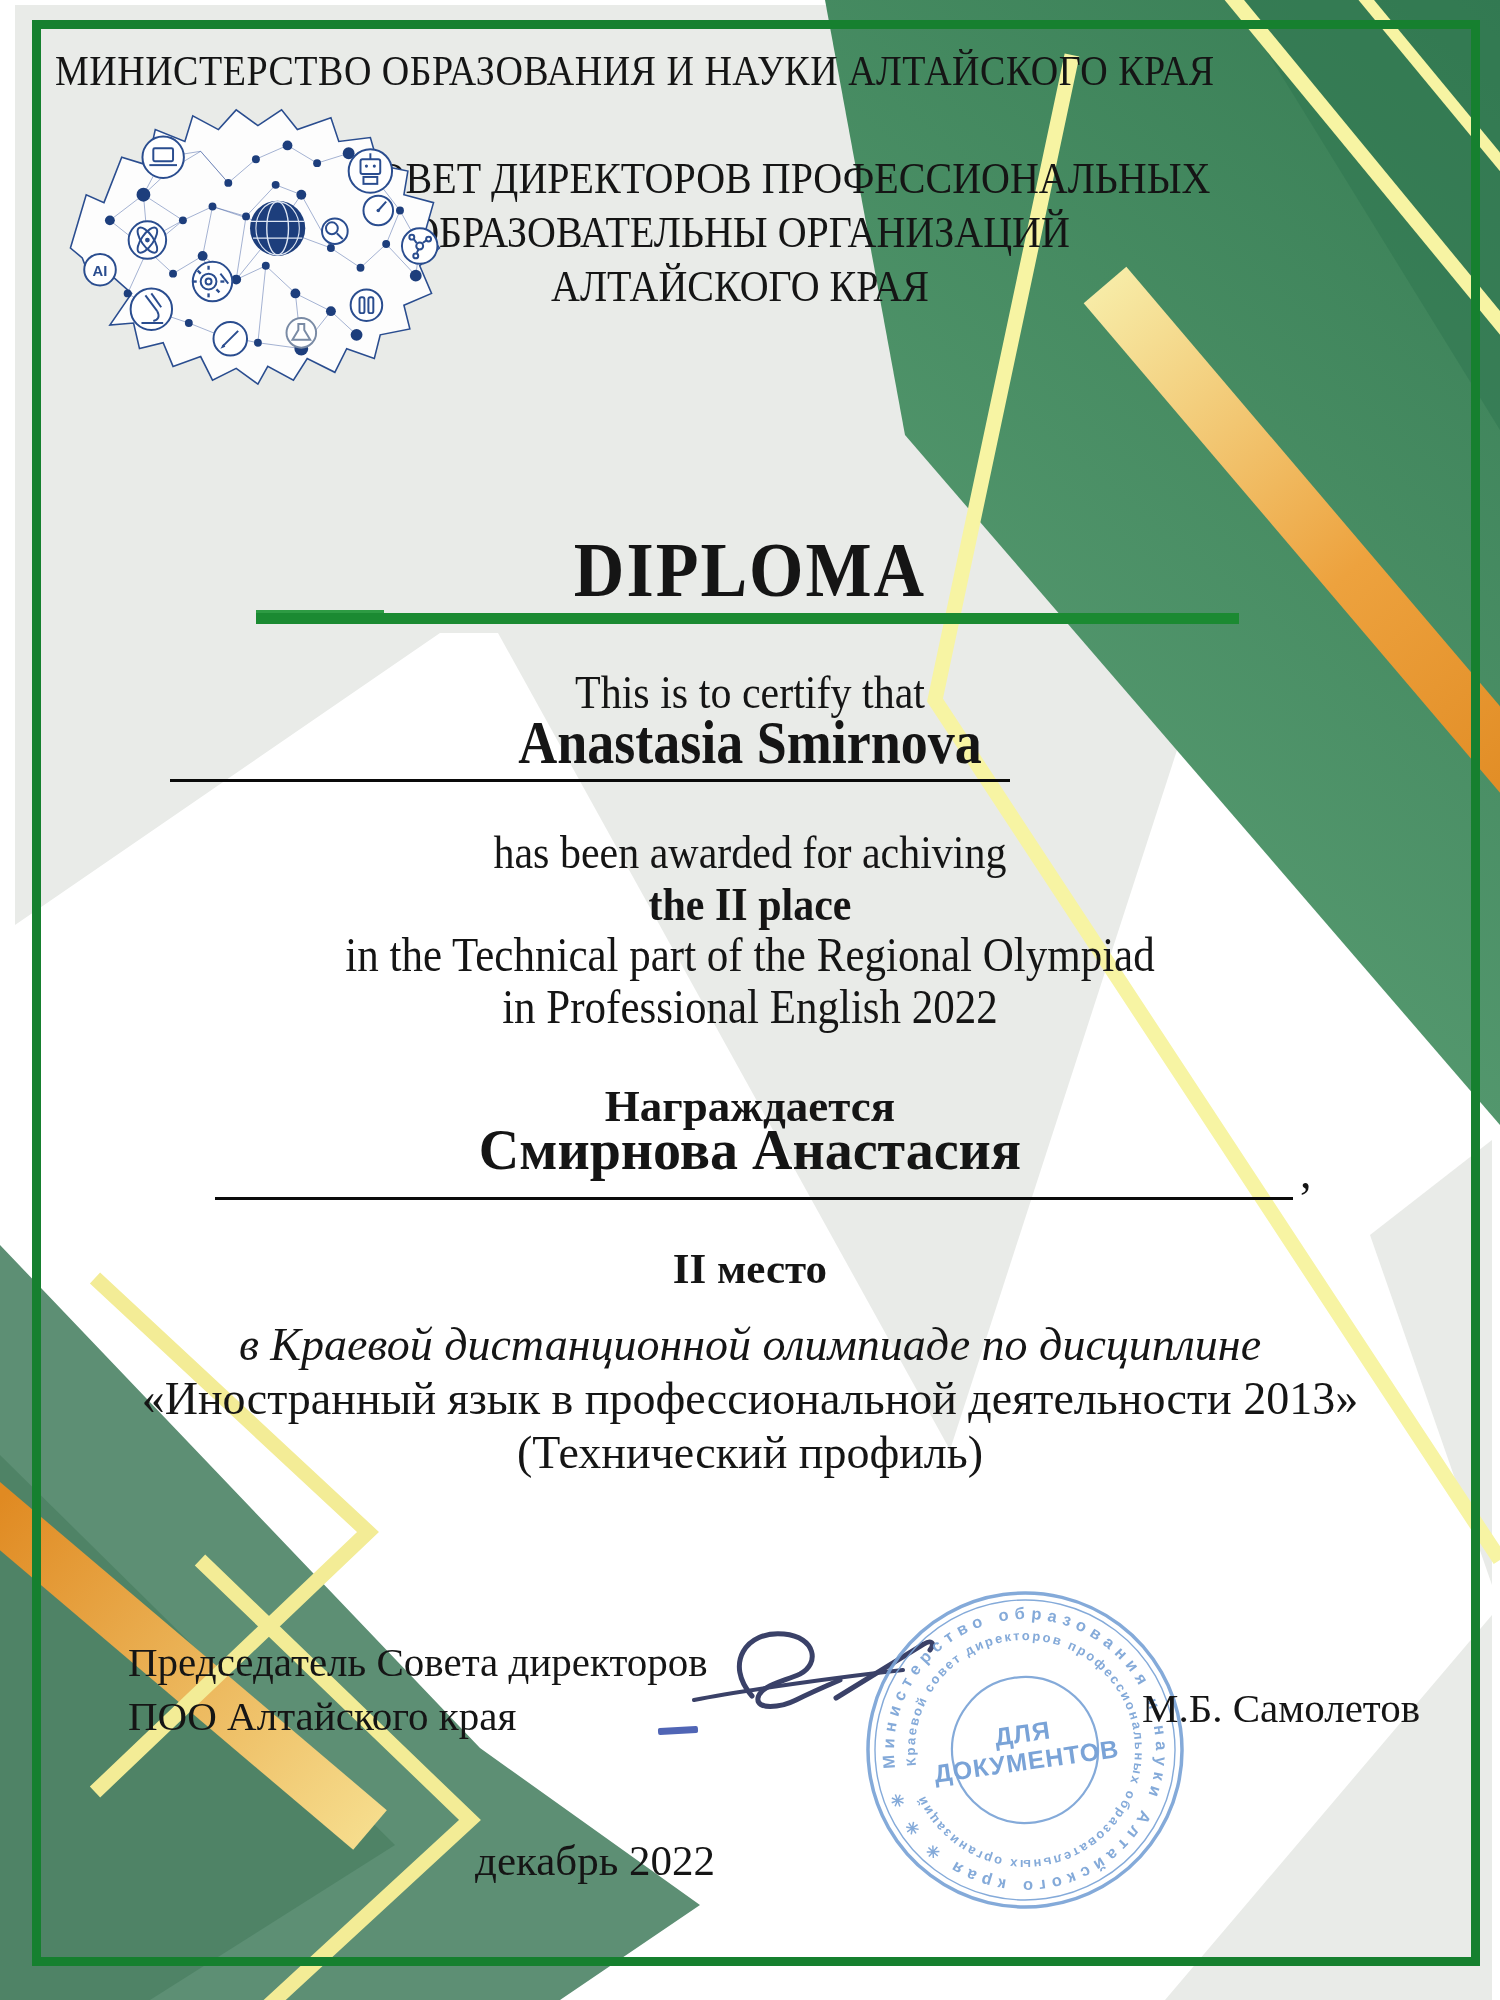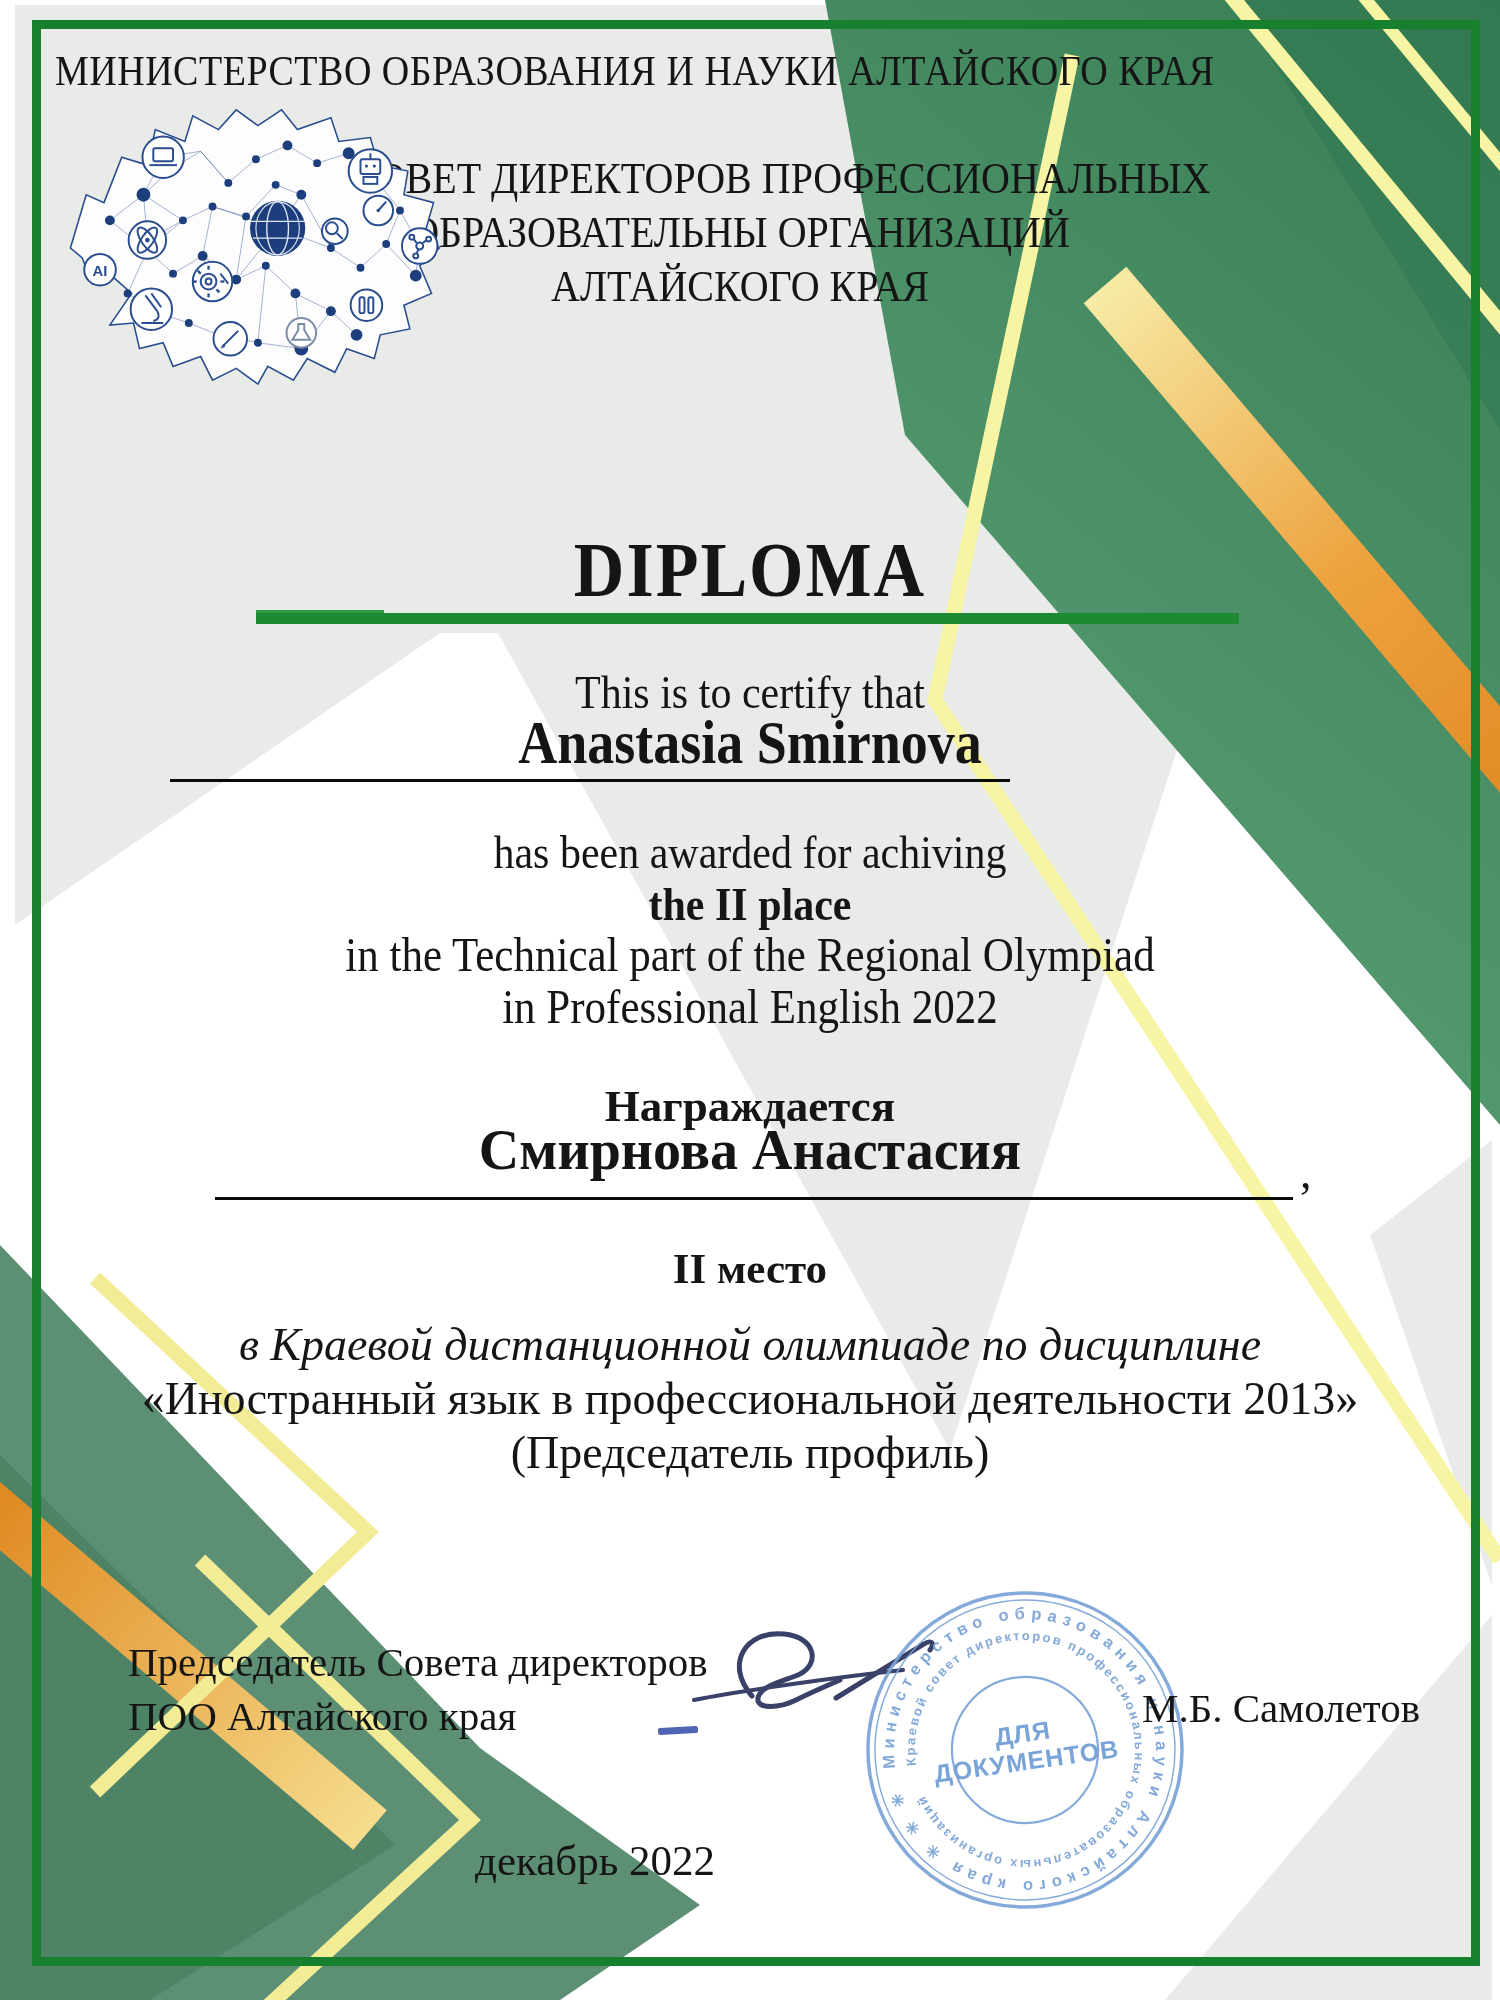--- a/index.html
+++ b/index.html
@@ -215,21 +215,21 @@
 <div class="t ctr cond content" style="top:982px;font-size:43px;">in Professional English 2022</div>
 
 <div class="t ctr b content" style="top:1082px;font-size:45px;">Награждается</div>
 <div class="t ctr b content" style="top:1120px;font-size:56px;">Смирнова Анастасия</div>
 <div class="rule content" style="left:215px;top:1197px;width:1078px;height:3px;"></div>
 <div class="t content" style="left:1300px;top:1148px;font-size:46px;">,</div>
 
 <div class="t ctr b content" style="top:1246px;font-size:43px;">II место</div>
 <div class="t ctr content" style="top:1320px;font-size:46px;font-style:italic;">в Краевой дистанционной олимпиаде по дисциплине</div>
 <div class="t ctr content" style="top:1374px;font-size:46px;">«Иностранный язык в профессиональной деятельности 2013»</div>
-<div class="t ctr content" style="top:1428px;font-size:46px;">(Председатель профиль)</div>
+<div class="t ctr content" style="top:1428px;font-size:46px;">(Технический профиль)</div>
 
 <div class="t content" style="left:128px;top:1640px;font-size:41px;">Председатель Совета директоров</div>
 <div class="t content" style="left:128px;top:1694px;font-size:41px;">ПОО Алтайского края</div>
 
 <div class="abs content" style="left:658px;top:1727px;width:40px;height:7px;background:#5065b5;border-radius:2px;transform:rotate(-3deg);"></div>
 
 <svg class="abs content" style="left:688px;top:1612px;" width="285" height="145" viewBox="0 0 285 145">
   <g fill="none" stroke="#3a4168" stroke-linecap="round">
     <path stroke-width="4" d="M6,88 C55,78 160,64 215,58"></path>
     <path stroke-width="5" d="M64,84 C36,52 58,18 96,22 C128,25 132,52 112,62 C94,70 72,74 70,86 C68,98 92,96 108,88 C124,80 138,74 152,68"></path>

